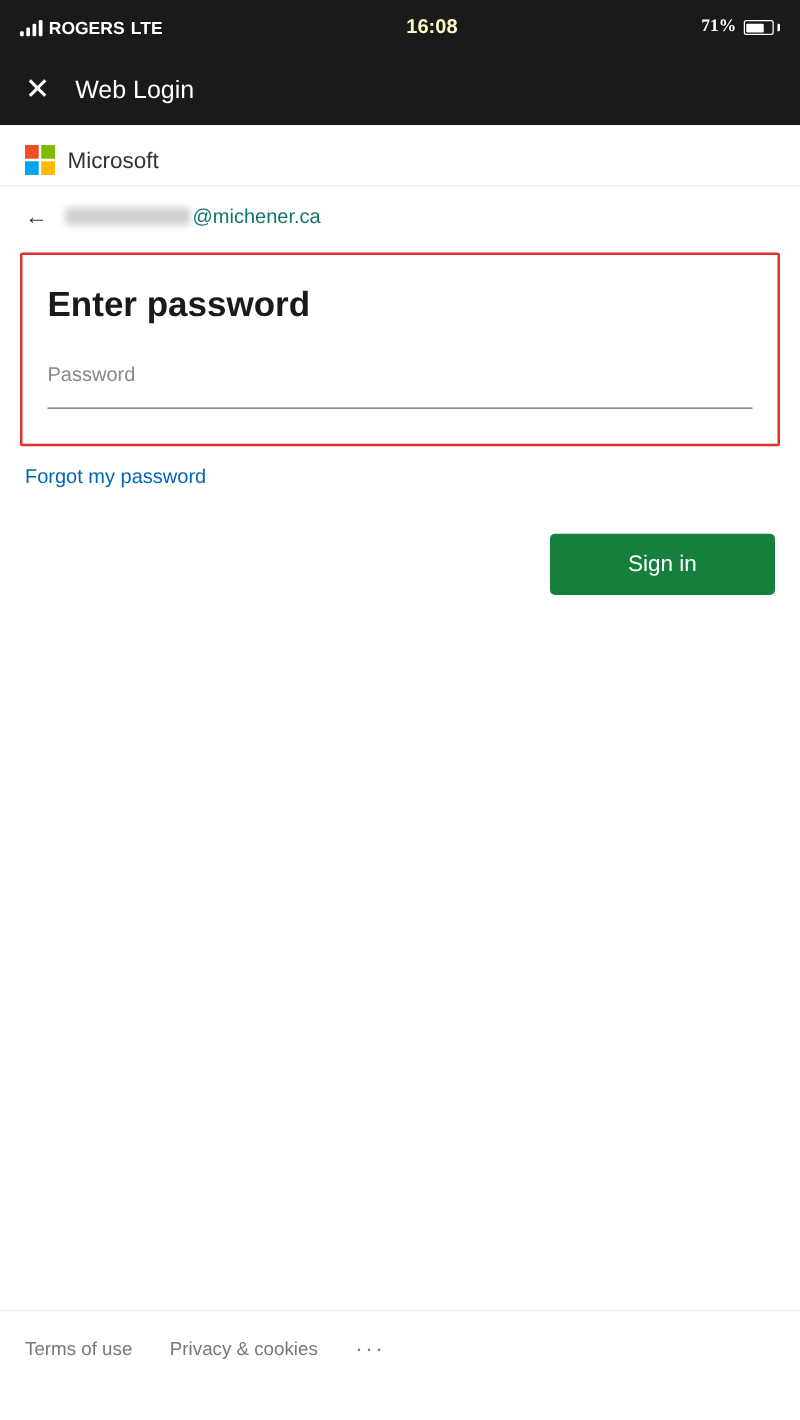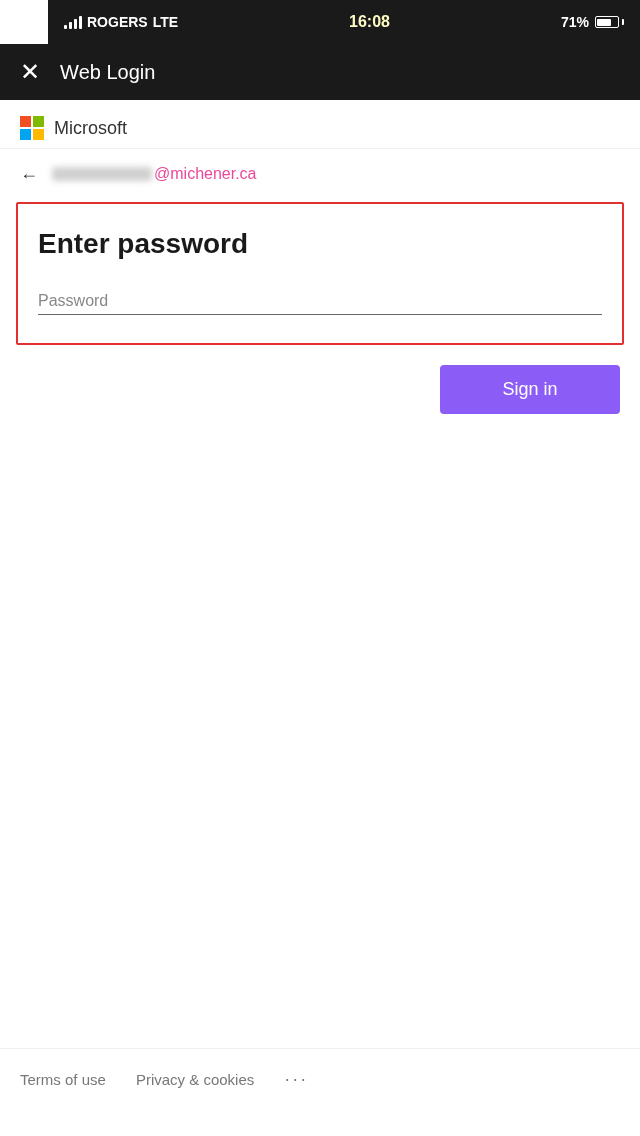--- a/index.html
+++ b/index.html
@@ -15,21 +15,20 @@
 
     
     .status-bar {
       background: #1a1a1a;
       height: 44px;
       display: flex;
       align-items: center;
       justify-content: space-between;
       padding: 0 16px;
       color: #fff;
-      margin-left: 48px;
     }
 
     .status-left {
       display: flex;
       align-items: center;
       gap: 5px;
       font-size: 14px;
       font-weight: 600;
     }
 
@@ -51,20 +50,21 @@
       font-weight: 600;
       color: #fef9c3;
     }
 
     .status-right {
       display: flex;
       align-items: center;
       gap: 6px;
       font-size: 14px;
       font-weight: 600;
+      font-family: Liberation Serif, serif;
     }
 
     .battery-icon {
       display: flex;
       align-items: center;
       gap: 2px;
     }
 
     .battery-body {
       width: 24px;
@@ -166,21 +166,21 @@
     }
 
     .back-arrow {
       font-size: 18px;
       color: #333;
       cursor: pointer;
     }
 
     .email-text {
       font-size: 16px;
-      color: #ec4899;
+      color: #0f766e;
     }
 
     .email-blurred {
       display: inline-block;
       width: 100px;
       height: 14px;
       background: #d0d0d0;
       border-radius: 3px;
       vertical-align: middle;
       margin-right: 2px;
@@ -206,21 +206,21 @@
       position: relative;
     }
 
     .password-input {
       width: 100%;
       border: none;
       border-bottom: 1.5px solid #666;
       outline: none;
       font-size: 16px;
       color: #555;
-      padding: 4px 0 4px 0;
+      padding: 4px 0 16px 0;
       background: transparent;
     }
 
     .password-input::placeholder {
       color: #888;
     }
 
     
     .forgot-link {
       display: inline-block;
@@ -232,21 +232,21 @@
     }
 
     
     .signin-row {
       display: flex;
       justify-content: flex-end;
       padding: 20px 20px;
     }
 
     .signin-btn {
-      background: #8b5cf6;
+      background: #15803d;
       color: #fff;
       border: none;
       border-radius: 4px;
       padding: 14px 40px;
       font-size: 18px;
       font-weight: 500;
       cursor: pointer;
       min-width: 180px;
     }
 
@@ -328,20 +328,21 @@
     </span>
   </div>
 
   <div class="password-section">
     <div class="enter-password-title">Enter password</div>
     <div class="password-input-wrapper">
       <input class="password-input" type="password" placeholder="Password" style="">
     </div>
   </div>
 
+  <a class="forgot-link">Forgot my password</a>
 
   <div class="signin-row">
     <button class="signin-btn">Sign in</button>
   </div>
 
   <div class="footer">
     <a class="footer-link">Terms of use</a>
     <a class="footer-link">Privacy &amp; cookies</a>
     <span class="footer-dots">···</span>
   </div>

